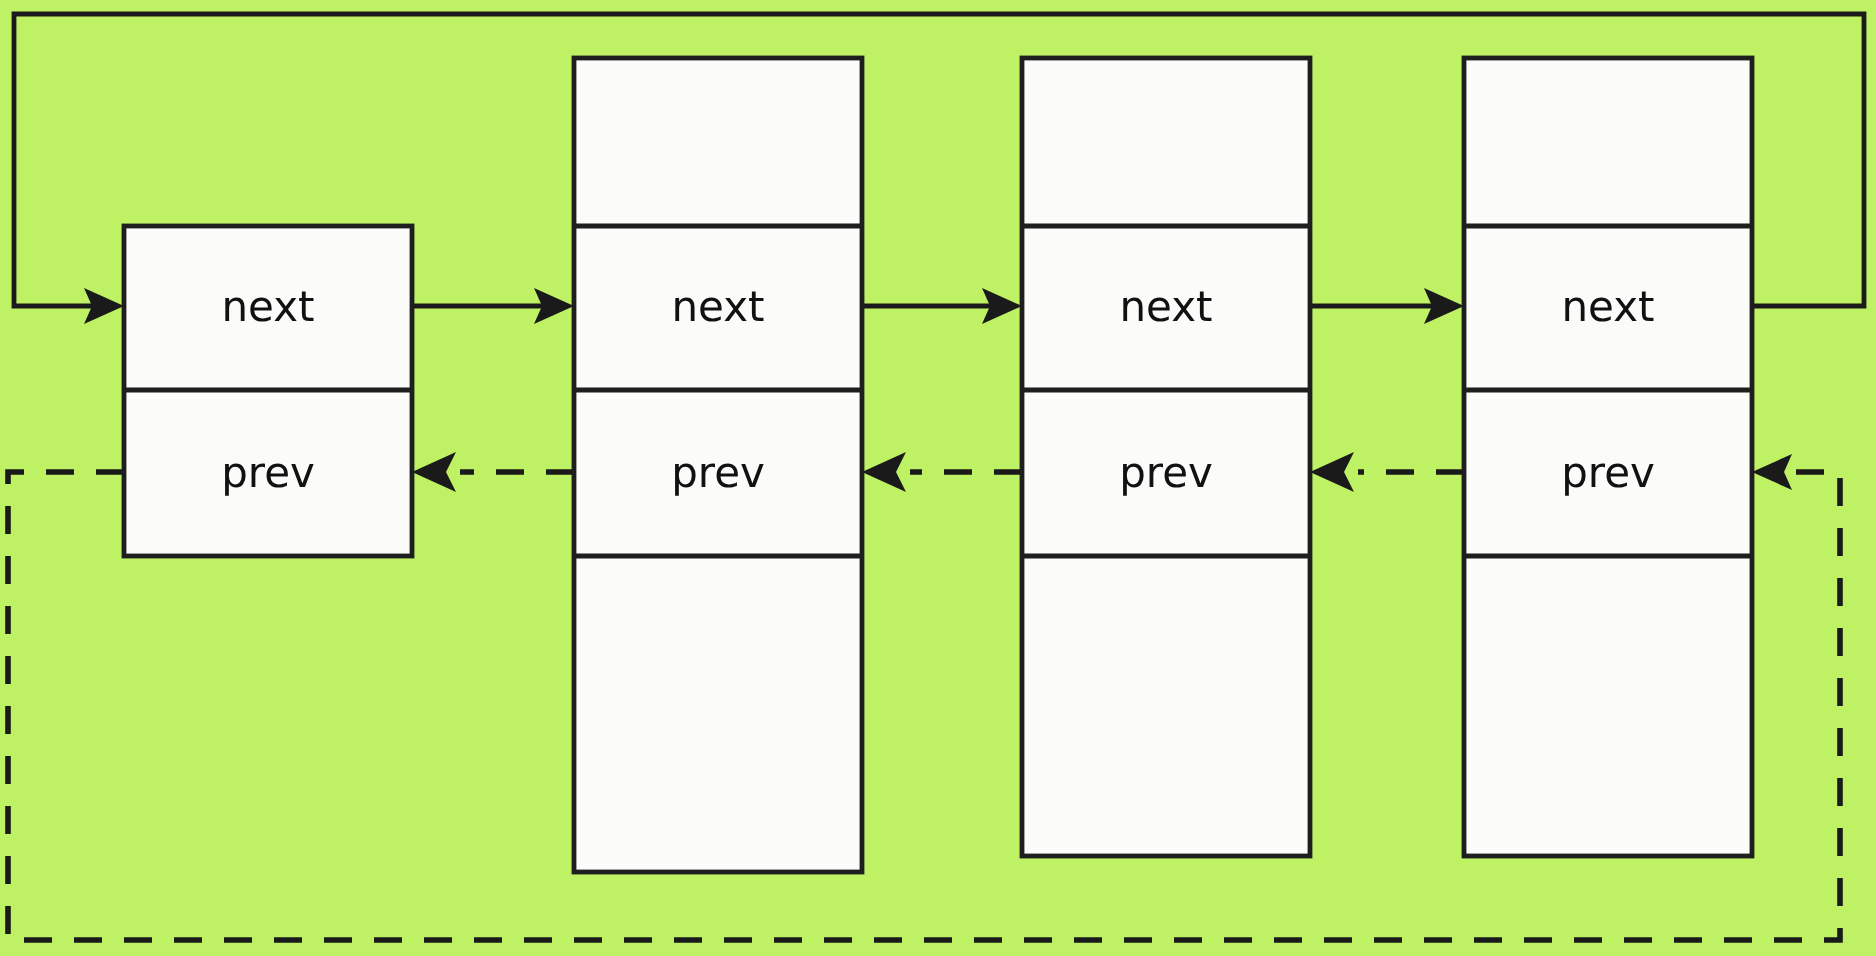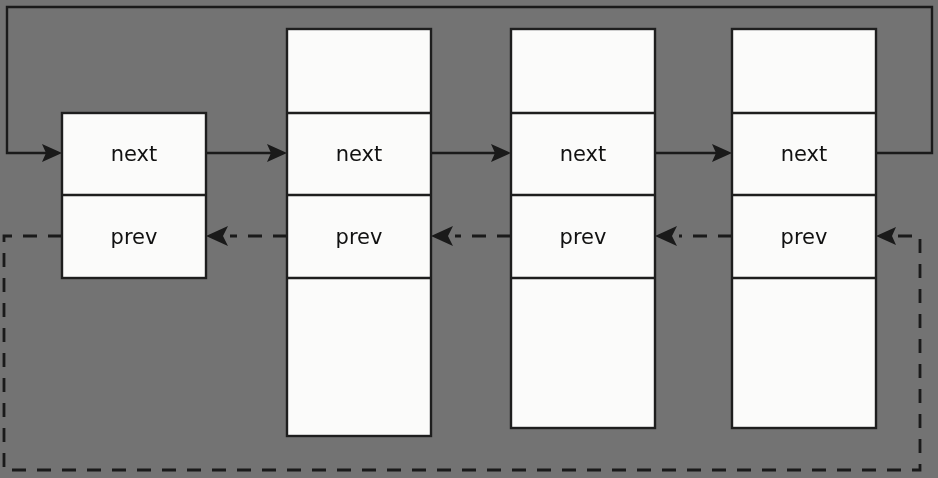--- a/index.html
+++ b/index.html
@@ -8,21 +8,21 @@
     padding: 0;
     background: #ffffff;
   }
   body {
     font-family: "DejaVu Sans", sans-serif;
   }
   #canvas-wrap {
     position: relative;
     width: 938px;
     height: 478px;
-    background: #737373;
+    background: #bef264;
     overflow: hidden;
   }
   svg#diagram {
     position: absolute;
     left: 0;
     top: 0;
     width: 938px;
     height: 478px;
     display: block;
   }

